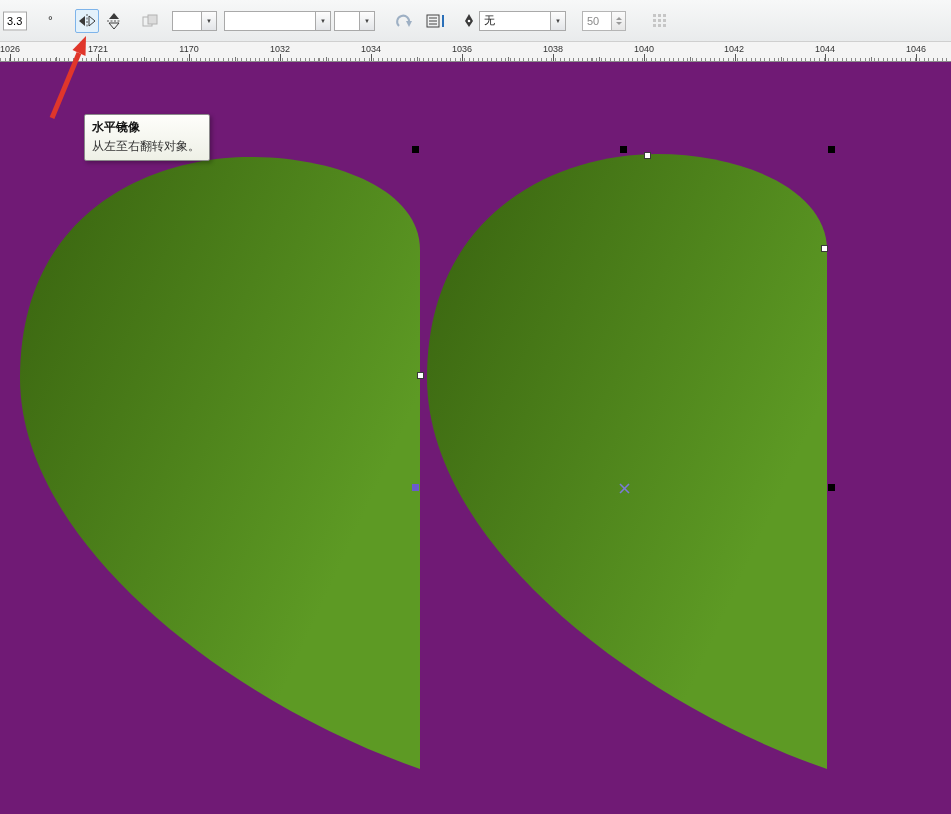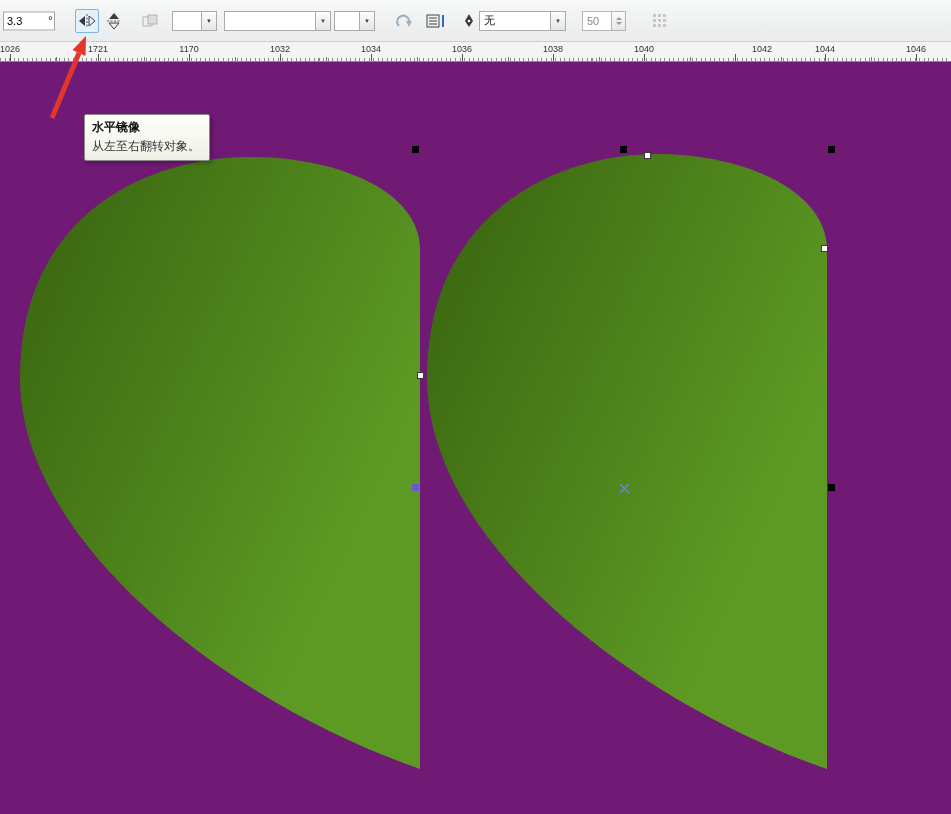--- a/index.html
+++ b/index.html
@@ -3,21 +3,21 @@
 <meta charset="utf-8">
 <style>
   * { margin:0; padding:0; box-sizing:border-box; }
   body { font-family:"Liberation Sans", sans-serif; background:#fff; }
   .page { position:relative; width:951px; height:814px; overflow:hidden; background:#fff; }
 
   
   .toolbar { position:relative; height:42px; background:linear-gradient(#f7f8f8,#e9ebec);
              border-bottom:1px solid #cfcfcf; z-index:2; }
   .tb-abs { position:absolute; top:50%; transform:translateY(-50%); }
-  .angle-input { left:3px; width:52px; height:19px; border:1px solid #a5a5a5; font-size:11px;
+  .angle-input { left:3px; width:24px; height:19px; border:1px solid #a5a5a5; font-size:11px;
                  padding:1px 3px; font-family:"Liberation Sans",sans-serif; }
   .degree { left:48px; font-size:12px; color:#222; }
   .tb-btn { width:24px; height:24px; border:1px solid transparent; background:transparent;
             display:flex; align-items:center; justify-content:center; padding:0; }
   .tb-btn.hovered { background:#e3f1fb; border:1px solid #7eb4ea; border-radius:2px; }
   .combo { display:flex; height:20px; }
   .combo .field { background:#fff; border:1px solid #a9a9a9; height:20px; font-size:11px;
                   display:flex; align-items:center; padding:0 4px; color:#222; }
   .combo .dd { width:15px; height:20px; border:1px solid #a9a9a9; border-left:none;
                background:linear-gradient(#fdfdfd,#e3e5e8); display:flex; align-items:center;
@@ -173,21 +173,21 @@
       <i class="ruler-tick-mid" style="left: 416.5px;"></i>
       <span class="ruler-label" style="left: 462px;">1036</span>
       <i class="ruler-tick-major" style="left: 462px;"></i>
       <i class="ruler-tick-mid" style="left: 507.5px;"></i>
       <span class="ruler-label" style="left: 553px;">1038</span>
       <i class="ruler-tick-major" style="left: 553px;"></i>
       <i class="ruler-tick-mid" style="left: 598.5px;"></i>
       <span class="ruler-label" style="left: 644px;">1040</span>
       <i class="ruler-tick-major" style="left: 644px;"></i>
       <i class="ruler-tick-mid" style="left: 689.5px;"></i>
-      <span class="ruler-label" style="left: 762px;">1042</span>
+      <span class="ruler-label" style="left: 734px;">1042</span>
       <i class="ruler-tick-major" style="left: 735px;"></i>
       <i class="ruler-tick-mid" style="left: 780.5px;"></i>
       <span class="ruler-label" style="left: 825px;">1044</span>
       <i class="ruler-tick-major" style="left: 825px;"></i>
       <i class="ruler-tick-mid" style="left: 870.5px;"></i>
       <span class="ruler-label" style="left: 916px;">1046</span>
       <i class="ruler-tick-major" style="left: 916px;"></i>
     </div>
 
   <div class="canvas">

